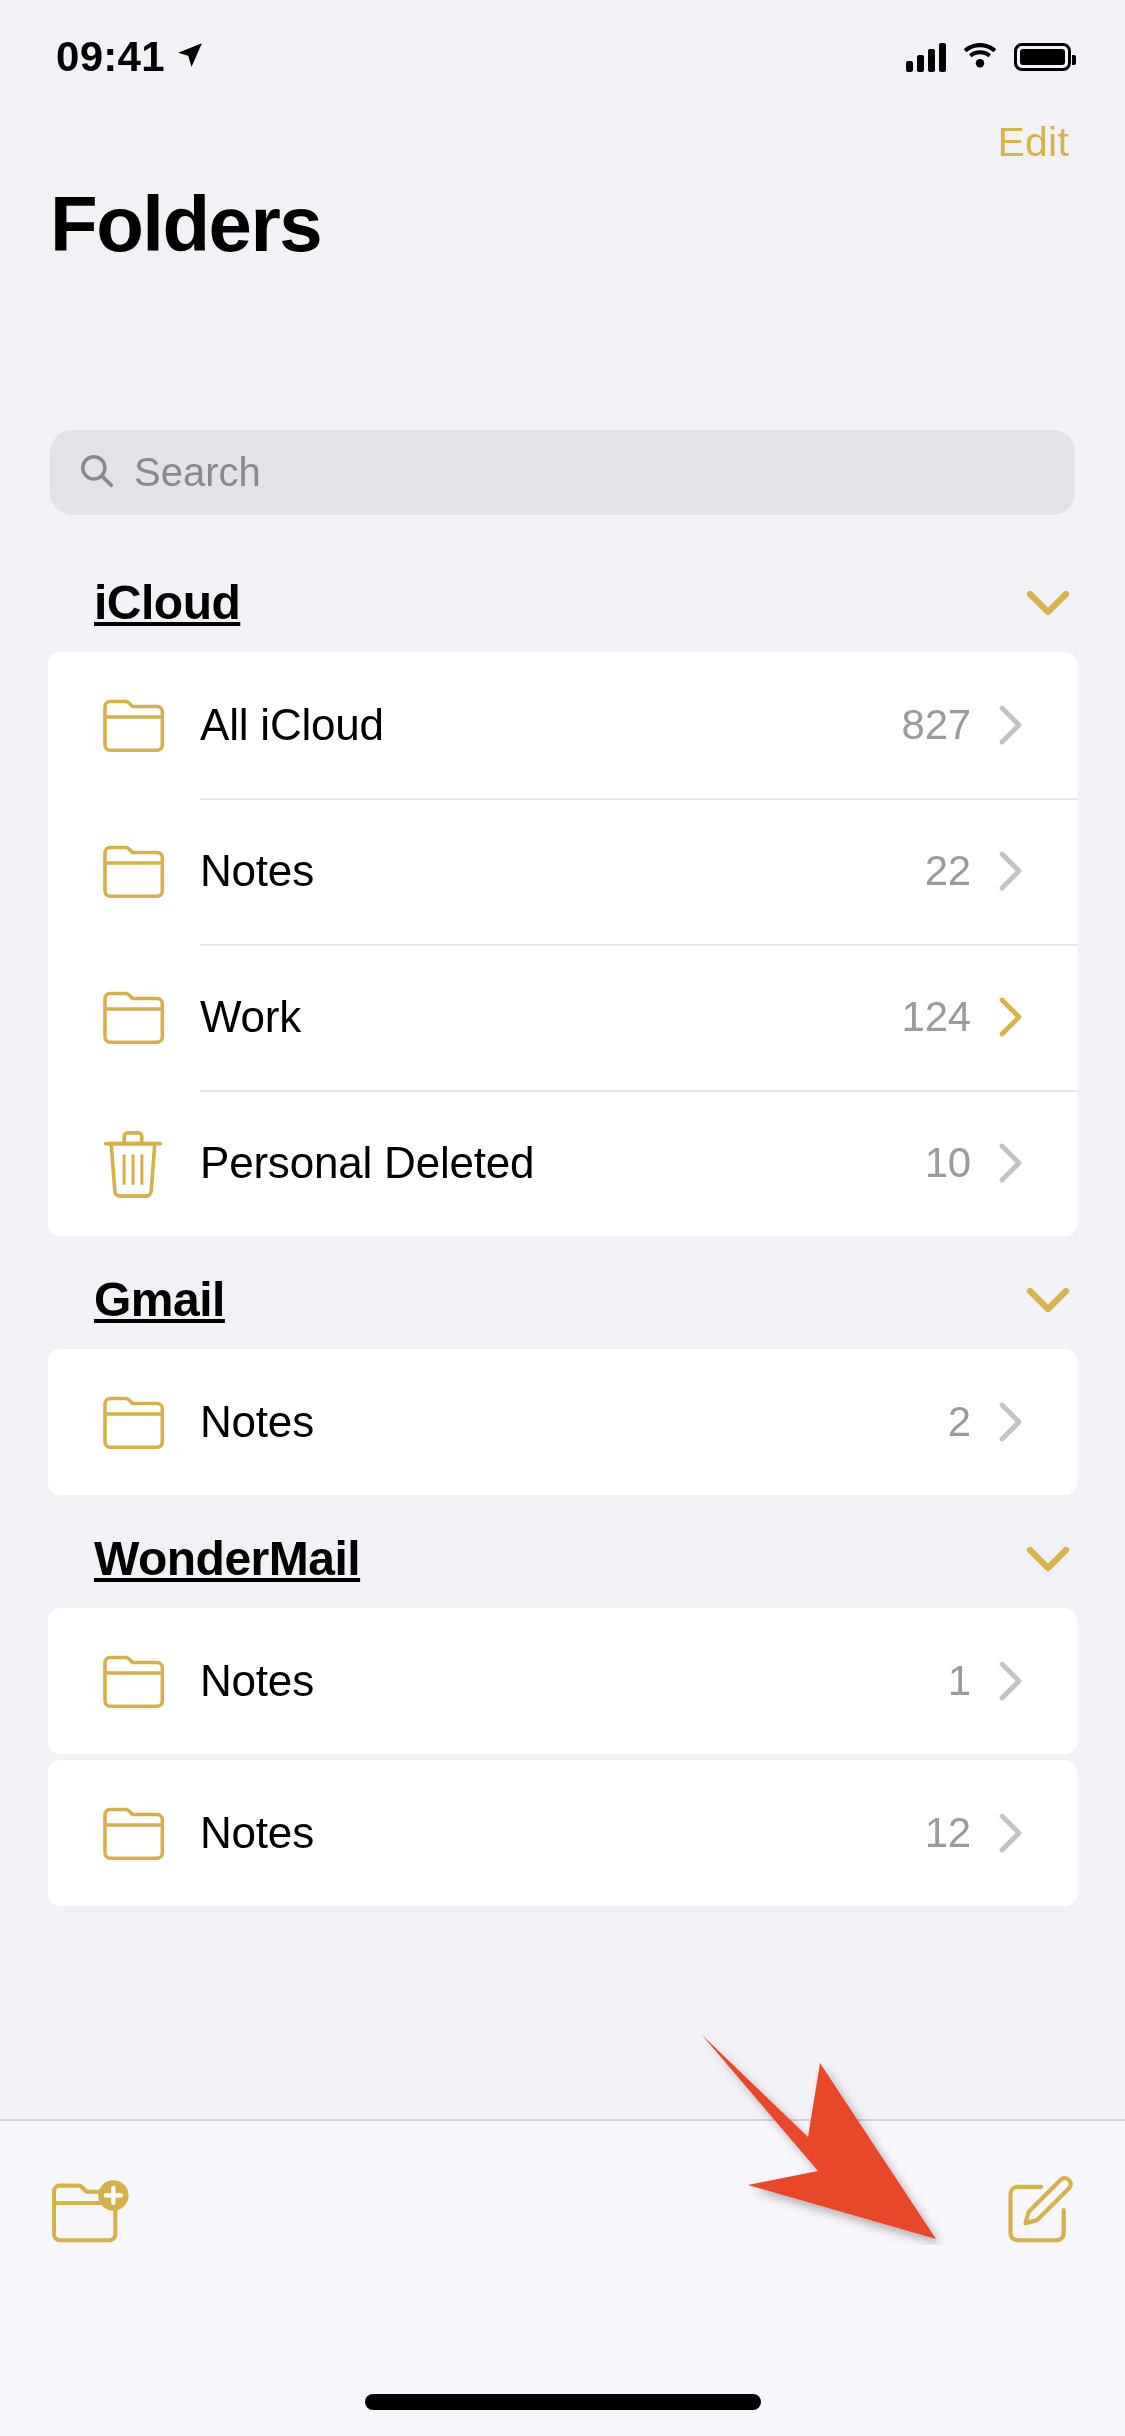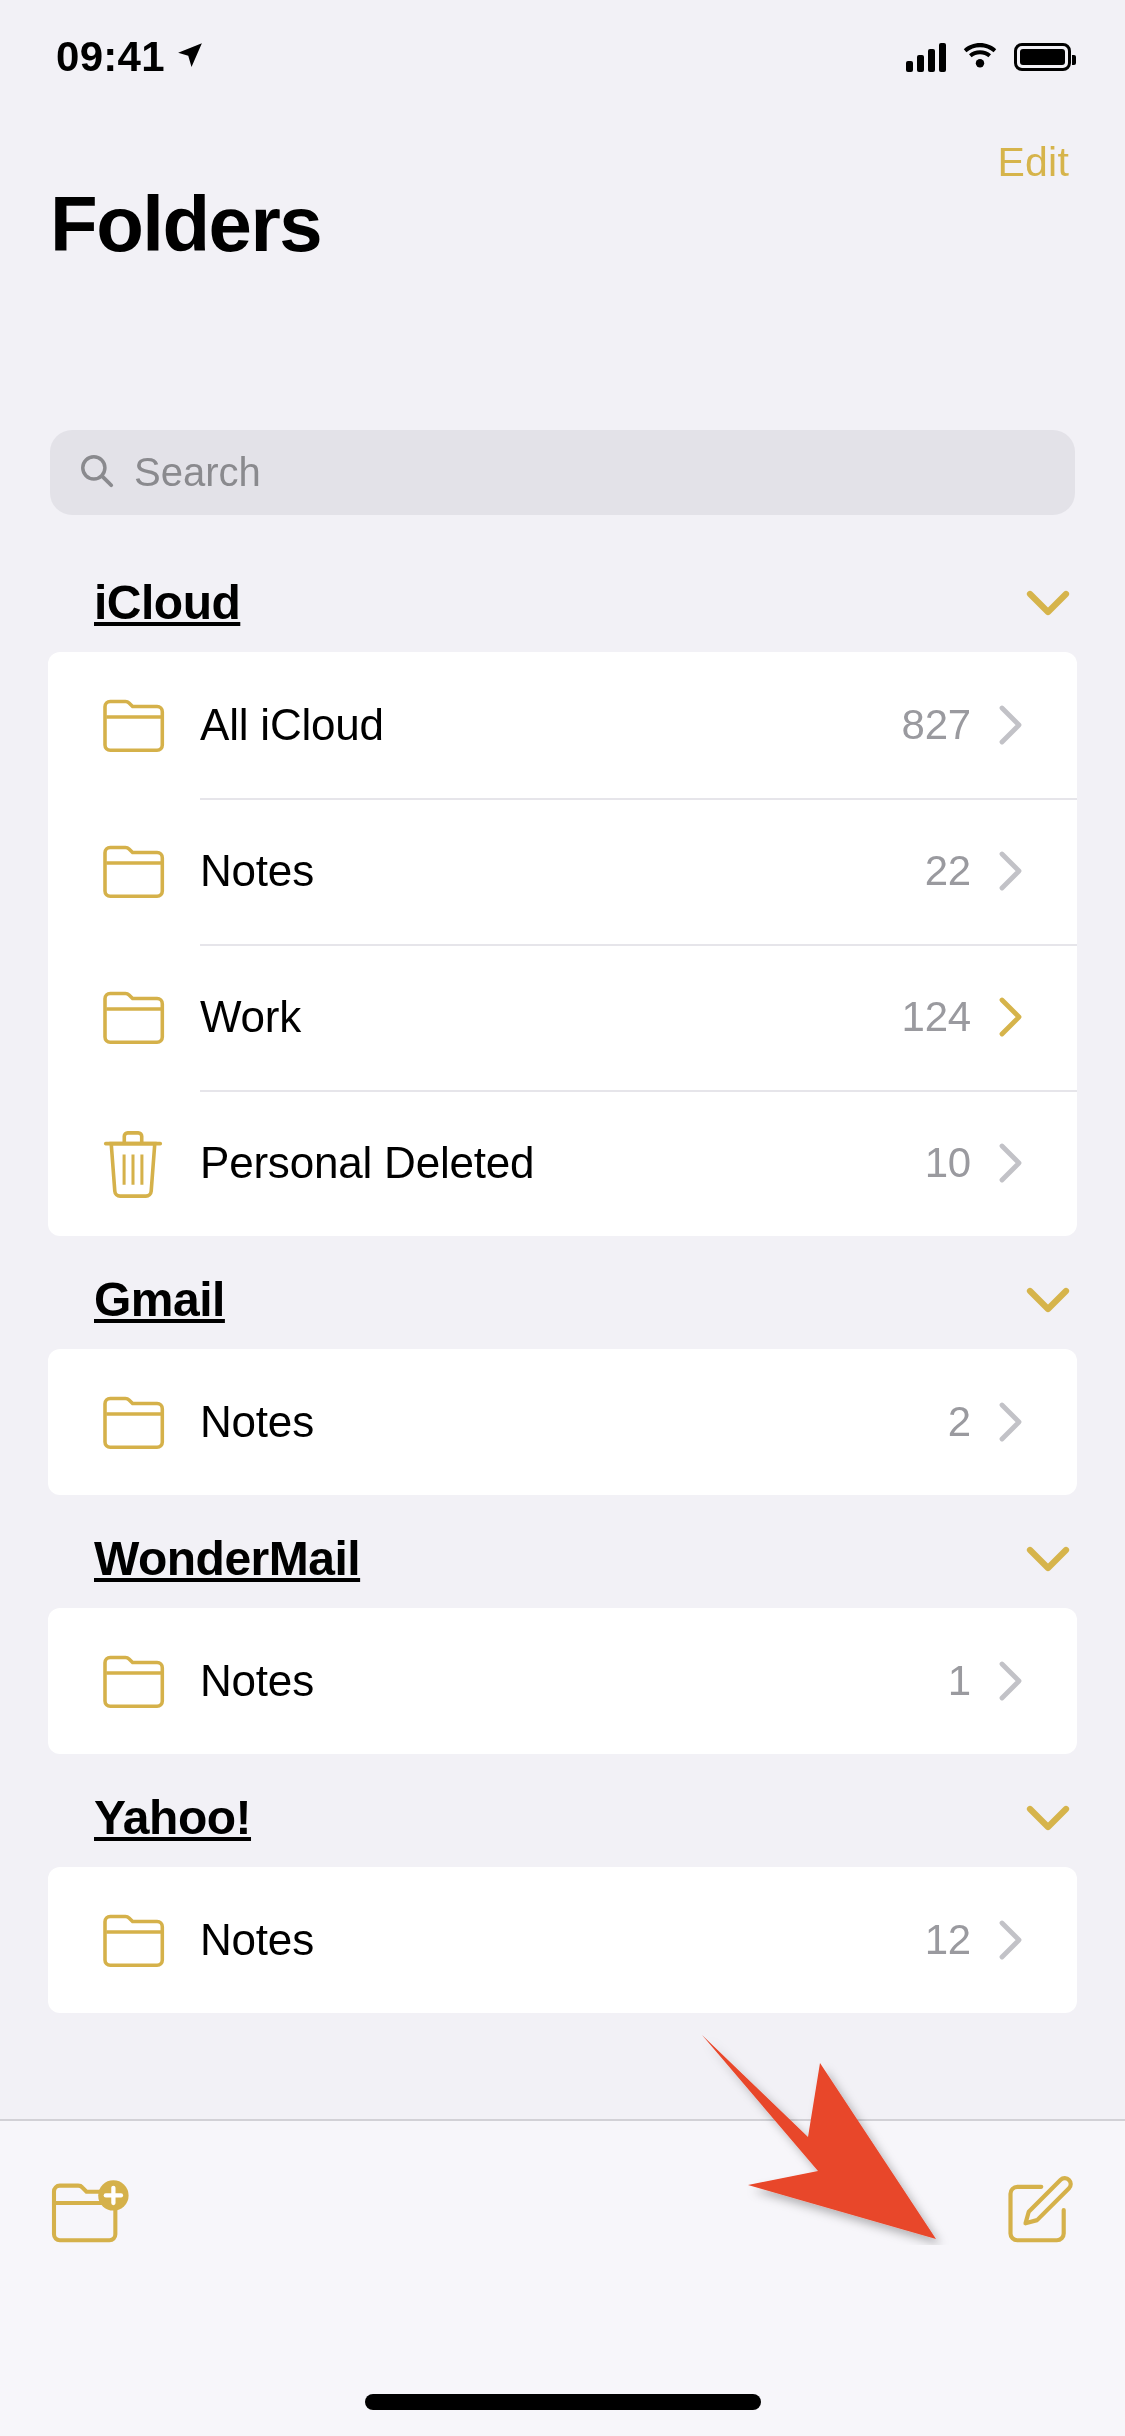--- a/index.html
+++ b/index.html
@@ -47,21 +47,21 @@
   .battery::after{
     content:""; position:absolute; right:-8px; top:9px;
     width:4px; height:10px; background:#000; border-radius:0 2px 2px 0;
   }
   .battery span { display:block; width:100%; height:100%; background:#000; border-radius:3px; }
 
   
   #nav-bar {
     position:absolute; top:98px; left:0;
     width:1125px; height:88px;
-    display:flex; align-items:flex-end; justify-content:flex-end;
+    display:flex; align-items:center; justify-content:flex-end;
     padding-right:56px;
   }
   #edit-button {
     font-size:41px; color:#D6B44B; background:none; border:none;
     font-family:"Liberation Sans", sans-serif; cursor:pointer;
     letter-spacing:0.2px;
   }
 
   
   #page-title {
@@ -337,28 +337,20 @@
             <span class="row-count">1</span>
             <span class="row-chevron">
               <svg width="26" height="42" viewBox="0 0 13 21">
                 <polyline points="2,2 10.5,10.5 2,19" fill="none" stroke="#C2C2C7" stroke-width="2.4" stroke-linecap="round" stroke-linejoin="round"></polyline>
               </svg>
             </span>
           </div>
         </div>
       </div>
       <div class="section">
-        <div class="section-header">
-          <span class="section-title">Yahoo!</span>
-          <span class="section-chevron">
-            <svg width="46" height="30" viewBox="0 0 23 15">
-              <polyline points="2.5,3 11.5,12 20.5,3" fill="none" stroke="#D6B44B" stroke-width="3.1" stroke-linecap="round" stroke-linejoin="round"></polyline>
-            </svg>
-          </span>
-        </div>
         <div class="card">
           <div class="row">
             <span class="row-icon">
               <svg width="72" height="62" viewBox="0 0 38 33">
                 <path d="M2.5 6.8c0-1.6 1.2-2.8 2.8-2.8h8.1c.7 0 1.4.3 1.9.8l1.9 1.9h13c1.6 0 2.8 1.2 2.8 2.8v17.6c0 1.6-1.2 2.8-2.8 2.8H5.3c-1.6 0-2.8-1.2-2.8-2.8V6.8z" fill="none" stroke="#D5B14A" stroke-width="1.9"></path>
                 <line x1="3.2" y1="12.2" x2="32.3" y2="12.2" stroke="#D5B14A" stroke-width="1.9"></line>
               </svg>
             </span>
             <span class="row-label">Notes</span>
             <span class="row-count">12</span>

